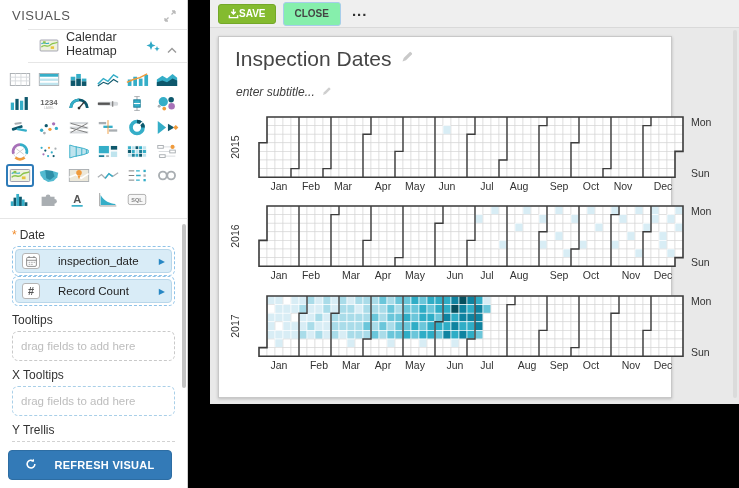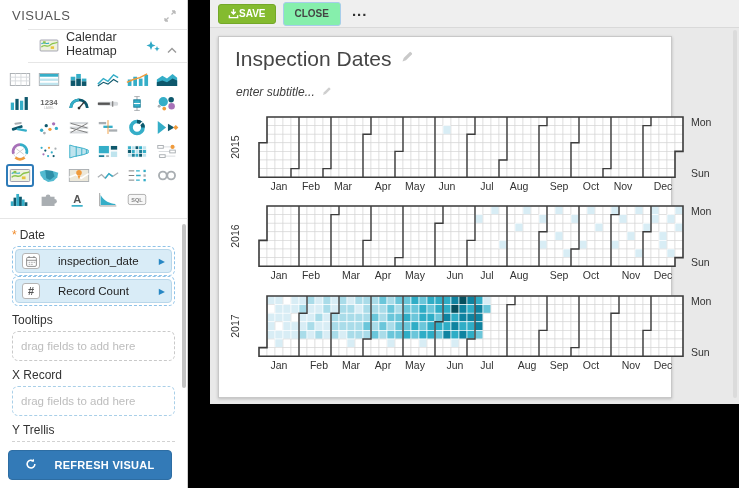--- a/index.html
+++ b/index.html
@@ -418,21 +418,21 @@
           <div class="pill">
             <span class="chip">#</span>
             <span class="pill-text">Record Count</span>
             <span class="caret">▶</span>
           </div>
         </div>
         <div class="f-label">Tooltips</div>
         <div class="drop">
           <span>drag fields to add here</span>
         </div>
-        <div class="f-label">X Record</div>
+        <div class="f-label">X Tooltips</div>
         <div class="drop blue">
           <span>drag fields to add here</span>
         </div>
         <div class="f-label">Y Trellis</div>
         <div class="clipped"></div>
       </div>
 
     <button class="refresh">
       <span>
         <svg viewBox="0 0 14 14" width="12" height="12">

